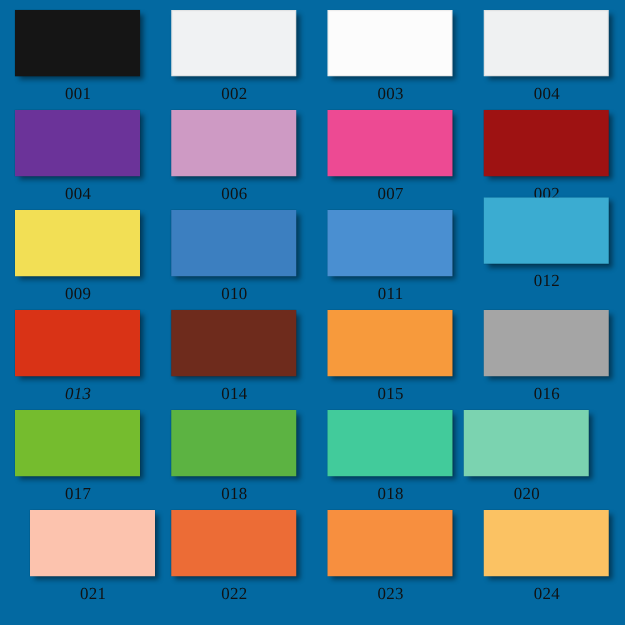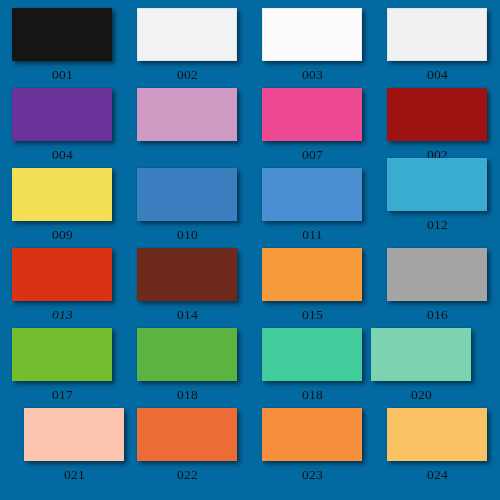--- a/index.html
+++ b/index.html
@@ -101,20 +101,21 @@
       <div class="swatch-cell" style="left: 0px; top: 86px;">
         <div class="swatch-chip-wrap">
           <div class="swatch-chip" title="005" style="background: rgb(107, 51, 153);"></div>
         </div>
         <div class="swatch-label">004</div>
       </div>
       <div class="swatch-cell" style="left: 125px; top: 86px;">
         <div class="swatch-chip-wrap">
           <div class="swatch-chip" title="006" style="background: rgb(206, 154, 196);"></div>
         </div>
+        <div class="swatch-label">006</div>
       </div>
       <div class="swatch-cell" style="left: 250px; top: 86px;">
         <div class="swatch-chip-wrap">
           <div class="swatch-chip" title="007" style="background: rgb(237, 74, 147);"></div>
         </div>
         <div class="swatch-label">007</div>
       </div>
       <div class="swatch-cell" style="left: 375px; top: 86px;">
         <div class="swatch-chip-wrap">
           <div class="swatch-chip" title="008" style="background: rgb(158, 18, 18);"></div>

